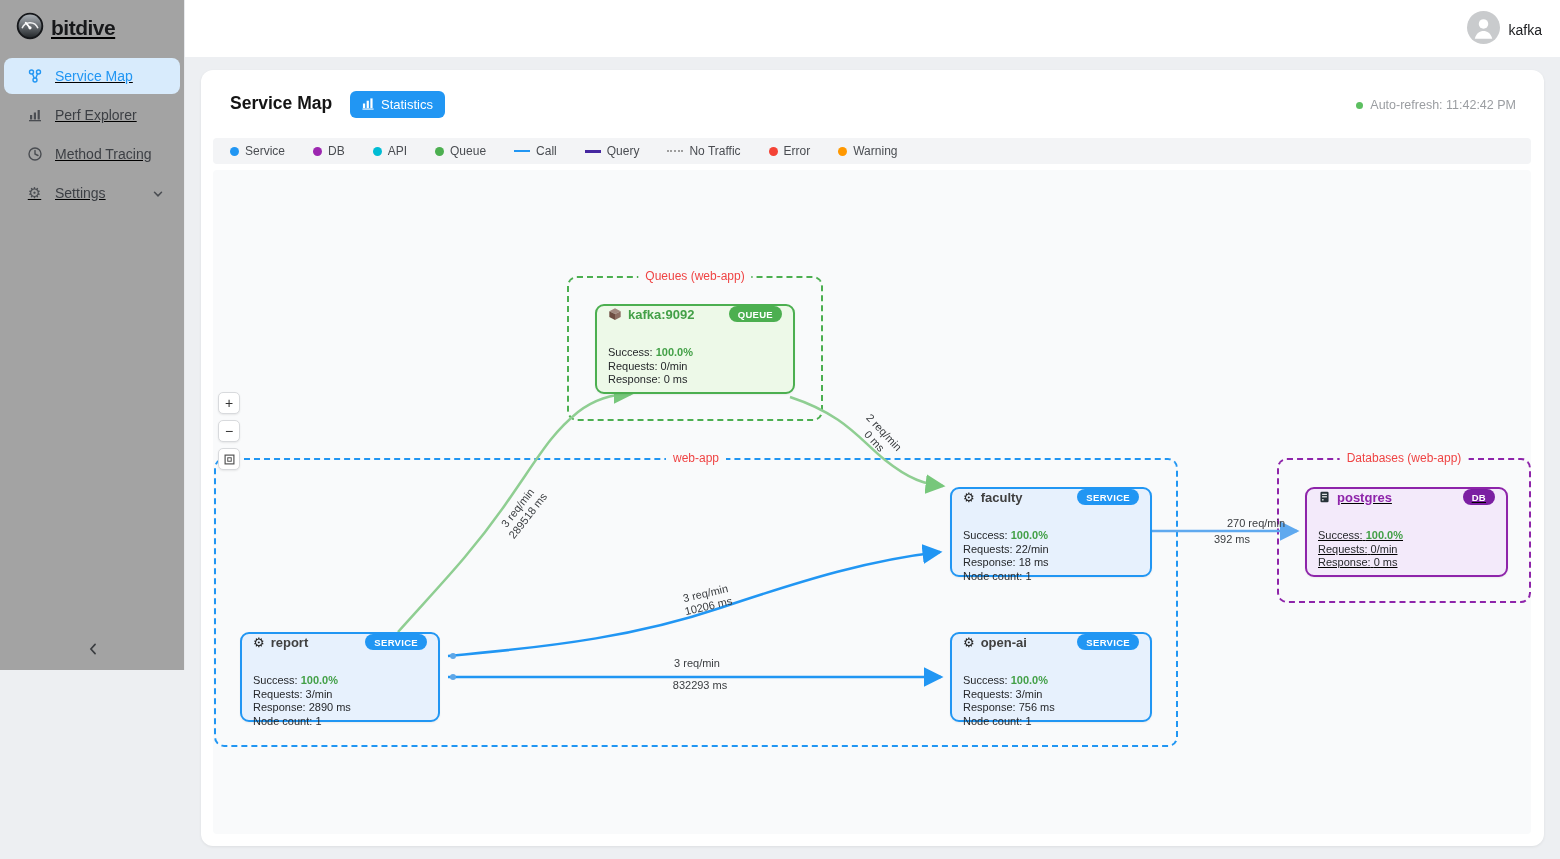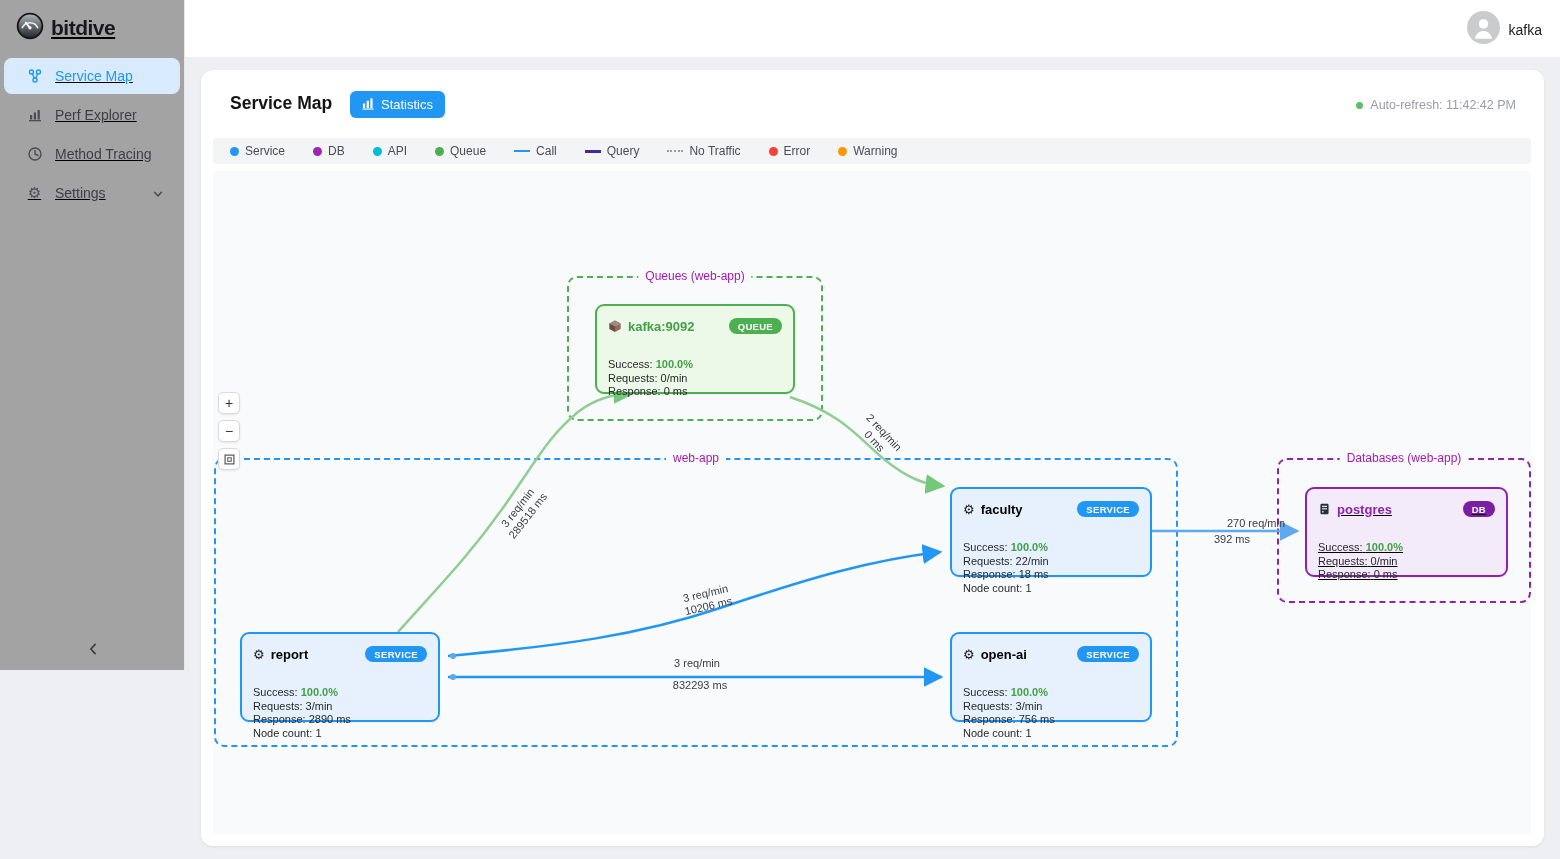--- a/index.html
+++ b/index.html
@@ -39,37 +39,37 @@
   .sw-queue{background:#4caf50} .sw-error{background:#f44336} .sw-warning{background:#ff9800}
   .sw-call{border-color:#2196f3} .sw-query{border-top-width:3px;border-color:#4527a0}
   .sw-notraffic{border-top-style:dotted;border-color:#9e9e9e}
 
   
   .canvas { position:absolute; left:12px; top:100px; width:1318px; height:664px; background:#f9fafb; border-radius:4px; }
   .zoomctl { position:absolute; left:5px; top:222px; display:flex; flex-direction:column; gap:6px; z-index:25; }
   .zbtn { width:22px; height:22px; background:#fff; border:1px solid #d8dadd; border-radius:5px; box-shadow:0 1px 2px rgba(0,0,0,.08); font-size:14px; color:#333; display:flex; align-items:center; justify-content:center; cursor:pointer; line-height:1; }
 
   .group { position:absolute; border:2px dashed; border-radius:10px; }
-  .group-label { position:absolute; top:-9px; left:50%; transform:translateX(-50%); background:#f9fafb; padding:0 7px; font-size:12px; color:#a21caf; white-space:nowrap; }
+  .group-label { position:absolute; top:-9px; left:50%; transform:translateX(-50%); background:#f9fafb; padding:0 7px; font-size:12px; color:#ef4444; white-space:nowrap; }
   .g-queue { border-color:#4caf50; }
   .g-app   { border-color:#2196f3; }
   .g-db    { border-color:#8e24aa; }
 
   .edges-svg { position:absolute; left:0; top:0; width:1318px; height:664px; z-index:10; pointer-events:none; }
 
   .edge-label { position:absolute; z-index:12; font-size:11px; color:#3a3d40; text-align:center; line-height:13px; white-space:nowrap; transform:translate(-50%,-50%); pointer-events:none; }
 
-  .node { position:absolute; height:90px; border:2px solid; border-radius:9px; padding:12px 11px; z-index:15; box-shadow:0 1px 2px rgba(0,0,0,.06); cursor:pointer; }
+  .node { position:absolute; height:90px; border:2px solid; border-radius:9px; padding:0 11px; z-index:15; box-shadow:0 1px 2px rgba(0,0,0,.06); cursor:pointer; }
   .node-head { display:flex; align-items:center; gap:6px; }
   .ntitle { font-size:13px; font-weight:700; }
   .badge { margin-left:auto; font-size:9.5px; font-weight:700; color:#fff; padding:2.5px 9px; border-radius:10px; letter-spacing:.3px; }
   .nstats { margin-top:24px; font-size:11px; line-height:13.5px; color:#26282b; }
   .sv { color:#43a047; font-weight:700; }
   .n-service { background:#e7f1fd; border-color:#2196f3; }
-  .n-service .ntitle { color:#000000; }
+  .n-service .ntitle { color:#404040; }
   .n-service .badge { background:#2196f3; }
   .n-queue { background:#edf9e8; border-color:#4caf50; }
   .n-queue .ntitle { color:#43a047; }
   .n-queue .badge { background:#4caf50; }
   .n-db { background:#f3eafa; border-color:#8e24aa;text-decoration:underline; }
   .n-db .ntitle { color:#8e24aa; }
   .n-db .badge { background:#7b1fa2; }
   .nicon { display:flex; align-items:center; font-size:13px; color:#222; }
 </style>
 </head>

